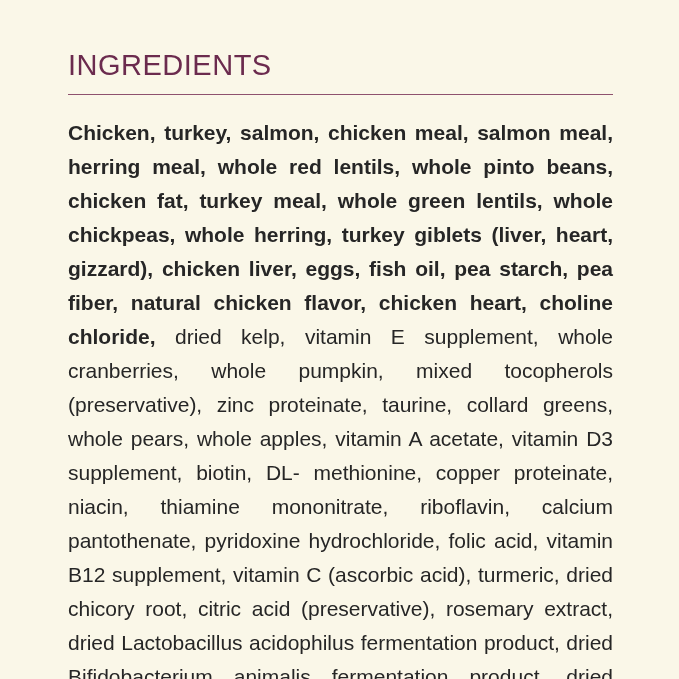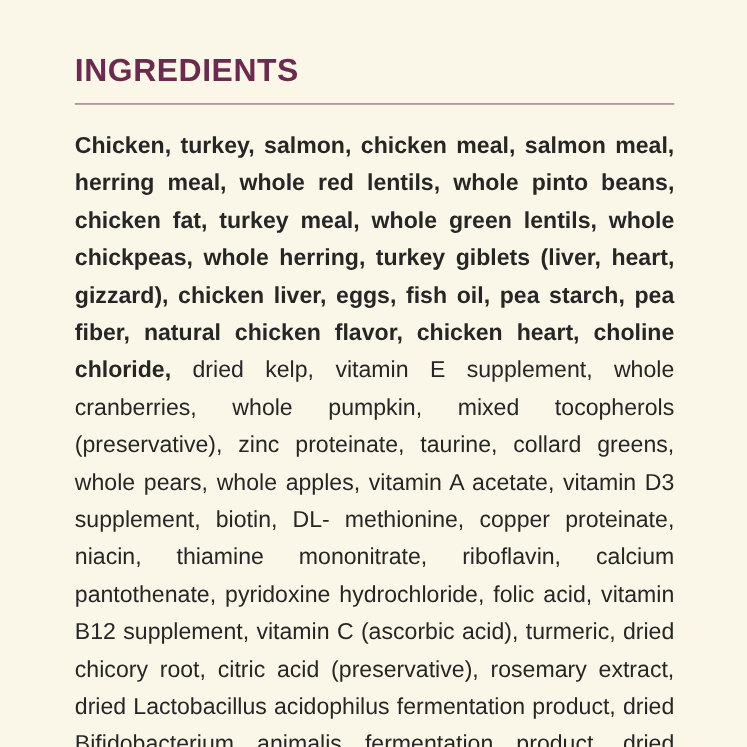--- a/index.html
+++ b/index.html
@@ -21,21 +21,21 @@
     background: #faf7e8;
   }
   .panel {
     position: absolute;
     left: 68px;
     top: 50px;
     width: 545px;
   }
   .heading {
     font-size: 29px;
-    font-weight: bold;
+    font-weight: normal;
     letter-spacing: 0.5px;
     color: #6b2b4e;
     line-height: 1.1;
     margin: 0 0 12px 0;
   }
   .rule {
     width: 100%;
     height: 1px;
     background: #7a3558;
     opacity: 0.85;

